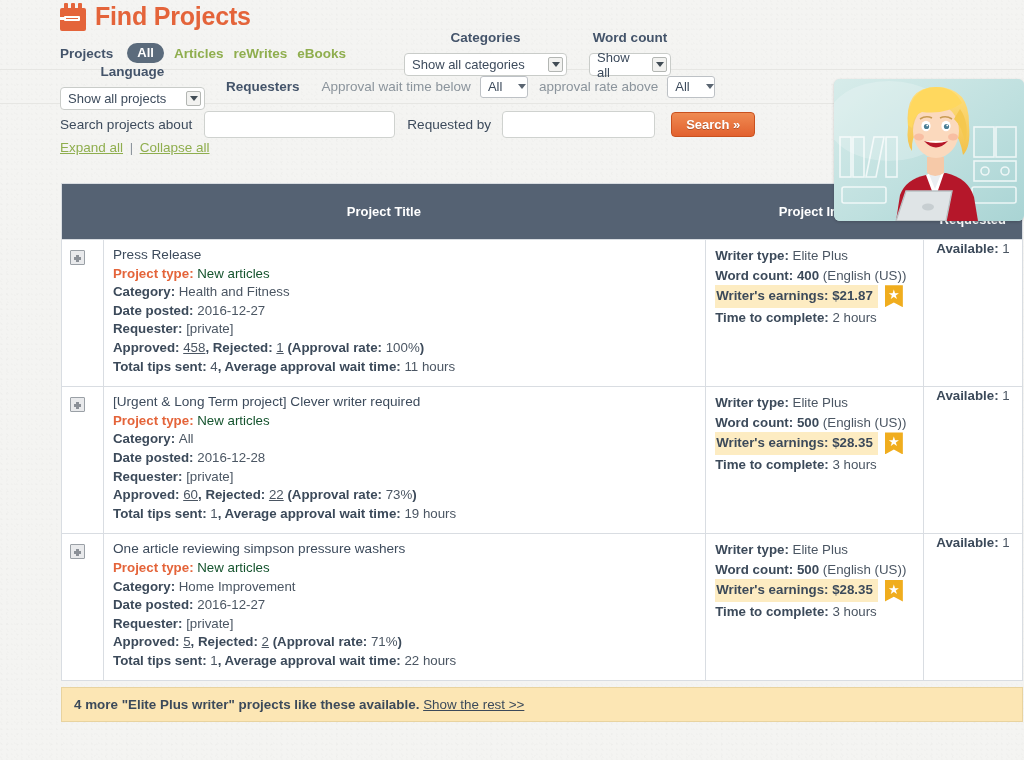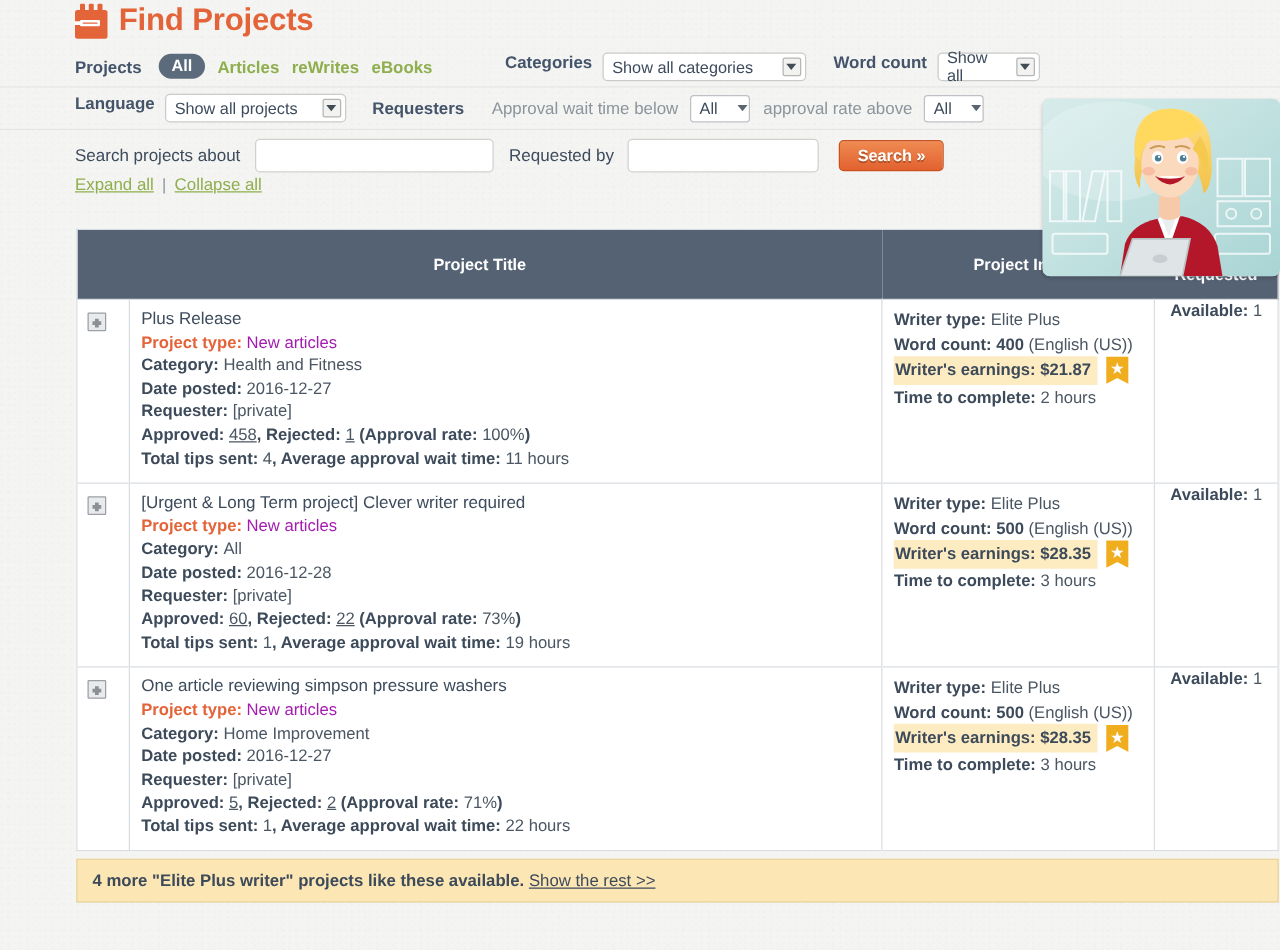--- a/index.html
+++ b/index.html
@@ -64,21 +64,21 @@
   .filter-row.r3 { border-bottom: none; height: 40px; align-items:center;}
   .lbl-strong { font-weight: bold; color: #44546a; font-size: 13.5px; }
   .lbl-plain { color: #8b949c; font-size: 13.5px; }
   .tabs { display:flex; align-items:center; gap: 10px; margin-left: 14px; }
   .tab-link { color: #8fae4e; font-weight: bold; font-size: 13.5px; cursor: pointer; }
   .tab-pill {
     background: #5b6b7c; color: #fff; font-weight: bold; font-size: 13px;
     border-radius: 11px; padding: 3px 10px 4px; line-height: 1;
     display:inline-block;
   }
-  .fgroup { display:flex; gap: 8px; }
+  .fgroup { display:flex; align-items:center; gap: 8px; flex-direction: column; }
   .select {
     display:inline-flex; align-items:center; justify-content:space-between;
     background:#fff; border:1px solid #c9ccc9; border-radius:4px;
     height: 23px; padding: 0 3px 0 7px; font-size: 13px; color:#3d4b5c;
     cursor:pointer; gap: 6px;
   }
   .select .arrowbox {
     width:15px; height:15px; border:1px solid #b3b6b3; background:#f2f2f0;
     border-radius:2px; display:flex; align-items:center; justify-content:center;
   }
@@ -157,21 +157,21 @@
   .plusbox::after  { left:5px; top:4px; width:3px; height:7px; }
   .title-body {
     border-left: 1px solid #d9dde2;
     padding: 6px 8px 10px 9px; flex: 1;
     line-height: 18.6px; font-size: 13.3px;
   }
   .proj-name { color:#3d4b5c; font-size:13.6px; }
   .k { font-weight: bold; color:#3c4a5a; }
   .v { color:#4b5663; }
   .ptype-k { font-weight:bold; color:#e4643a; }
-  .ptype-v { color:#a21caf; }
+  .ptype-v { color:#14532d; }
   .ul { text-decoration: underline; color:#4b5663; cursor:pointer; }
 
   .cell-info {
     padding: 0; vertical-align: middle; text-align: left;
   }
   .info-inner { padding: 6px 7px 6px 9px; line-height: 19.5px; font-size:13.3px; }
   .earn-line { display:flex; align-items:center; gap: 7px; }
   .earn-hl {
     background: #fdecc2; padding: 1px 5px 2px 1px; display:inline-block;
   }
@@ -356,21 +356,21 @@
     </thead>
     <tbody>
 
       <tr>
         <td class="cell-title">
           <div class="title-wrap">
             <div class="plusbox-col">
               <div class="plusbox"></div>
             </div>
             <div class="title-body">
-              <div class="proj-name">Plus Release</div>
+              <div class="proj-name">Press Release</div>
               <div><span class="ptype-k">Project type</span><span class="ptype-k">: </span><span class="ptype-v">New articles</span></div>
               <div><span class="k">Category</span><span class="k">: </span><span class="v">Health and Fitness</span></div>
               <div><span class="k">Date posted</span><span class="k">: </span><span class="v">2016-12-27</span></div>
               <div><span class="k">Requester</span><span class="k">: </span><span class="v">[private]</span></div>
               <div><span class="k">Approved</span><span class="k">: </span><span class="ul">458</span><span class="k">, </span><span class="k">Rejected</span><span class="k">: </span><span class="ul">1</span><span class="k"> (</span><span class="k">Approval rate</span><span class="k">: </span><span class="v">100%</span><span class="k">)</span></div>
               <div><span class="k">Total tips sent</span><span class="k">: </span><span class="v">4</span><span class="k">, </span><span class="k">Average approval wait time</span><span class="k">: </span><span class="v">11 hours</span></div>
             </div>
           </div>
         </td>
         <td class="cell-info">

